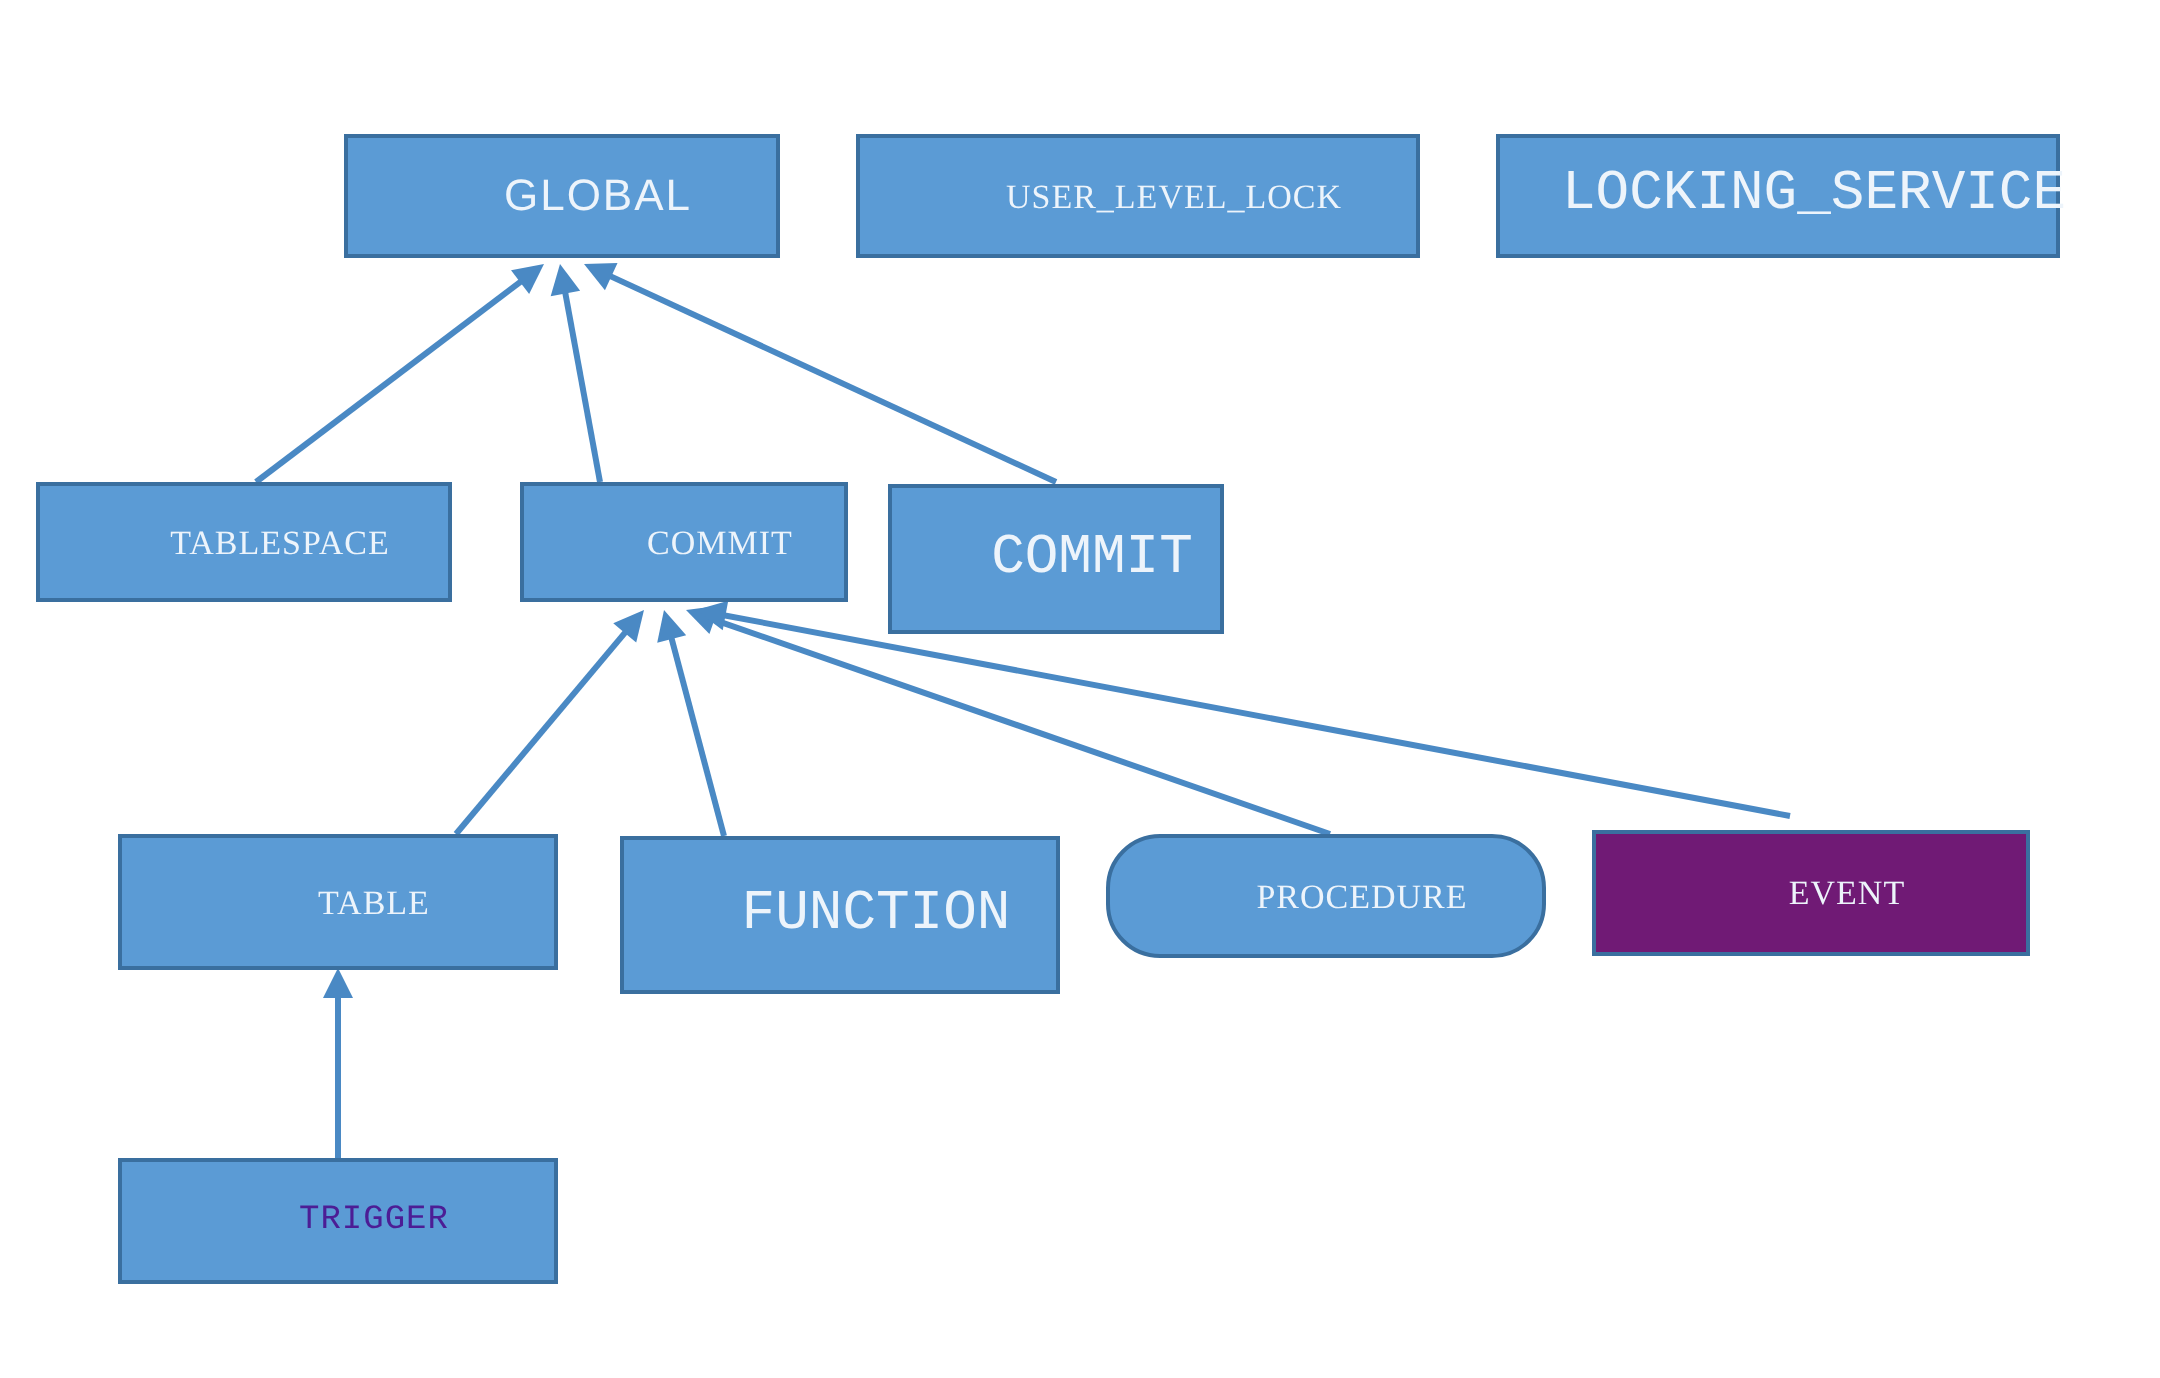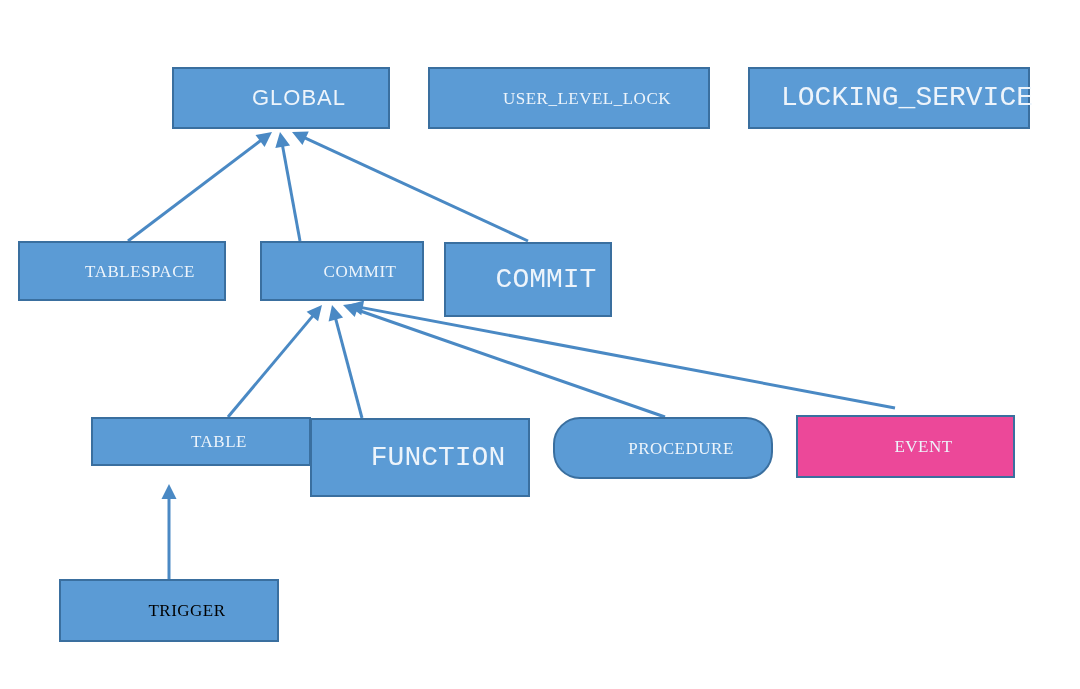--- a/index.html
+++ b/index.html
@@ -107,30 +107,30 @@
       </div>
       <div class="node" style="left: 18px; top: 241px; width: 208px; height: 60px; background: rgb(91, 155, 213); border-color: rgb(58, 111, 159);">
         <span class="node-label" style="color: rgb(237, 244, 251);">TABLESPACE</span>
       </div>
       <div class="node" style="left: 260px; top: 241px; width: 164px; height: 60px; background: rgb(91, 155, 213); border-color: rgb(58, 111, 159);">
         <span class="node-label" style="color: rgb(237, 244, 251);">COMMIT</span>
       </div>
       <div class="node mono" style="left: 444px; top: 242px; width: 168px; height: 75px; background: rgb(91, 155, 213); border-color: rgb(58, 111, 159);">
         <span class="node-label" style="color: rgb(237, 244, 251);">COMMIT</span>
       </div>
-      <div class="node" style="left: 59px; top: 417px; width: 220px; height: 49px; background: rgb(91, 155, 213); border-color: rgb(58, 111, 159); margin-left: 32px;">
+      <div class="node" style="left: 59px; top: 417px; width: 220px; height: 68px; background: rgb(91, 155, 213); border-color: rgb(58, 111, 159);">
         <span class="node-label" style="color: rgb(237, 244, 251);">TABLE</span>
       </div>
       <div class="node mono" style="left: 310px; top: 418px; width: 220px; height: 79px; background: rgb(91, 155, 213); border-color: rgb(58, 111, 159);">
         <span class="node-label" style="color: rgb(237, 244, 251);">FUNCTION</span>
       </div>
       <div class="node" style="left: 553px; top: 417px; width: 220px; height: 62px; background: rgb(91, 155, 213); border-color: rgb(58, 111, 159); border-radius: 27px;">
         <span class="node-label" style="color: rgb(237, 244, 251);">PROCEDURE</span>
       </div>
-      <div class="node" style="left: 796px; top: 415px; width: 219px; height: 63px; background: #ec4899; border-color: rgb(58, 111, 159);">
+      <div class="node" style="left: 796px; top: 415px; width: 219px; height: 63px; background: #701a75; border-color: rgb(58, 111, 159);">
         <span class="node-label" style="color: rgb(237, 244, 251);">EVENT</span>
       </div>
       <div class="node" style="left: 59px; top: 579px; width: 220px; height: 63px; background: rgb(91, 155, 213); border-color: rgb(58, 111, 159);">
-        <span class="node-label" style="color: #000000;">TRIGGER</span>
+        <span class="node-label" style="color: #4c1d95; font-family: Liberation Mono, monospace;">TRIGGER</span>
       </div>
     </div>
 
 </div>
 
 </body></html>

